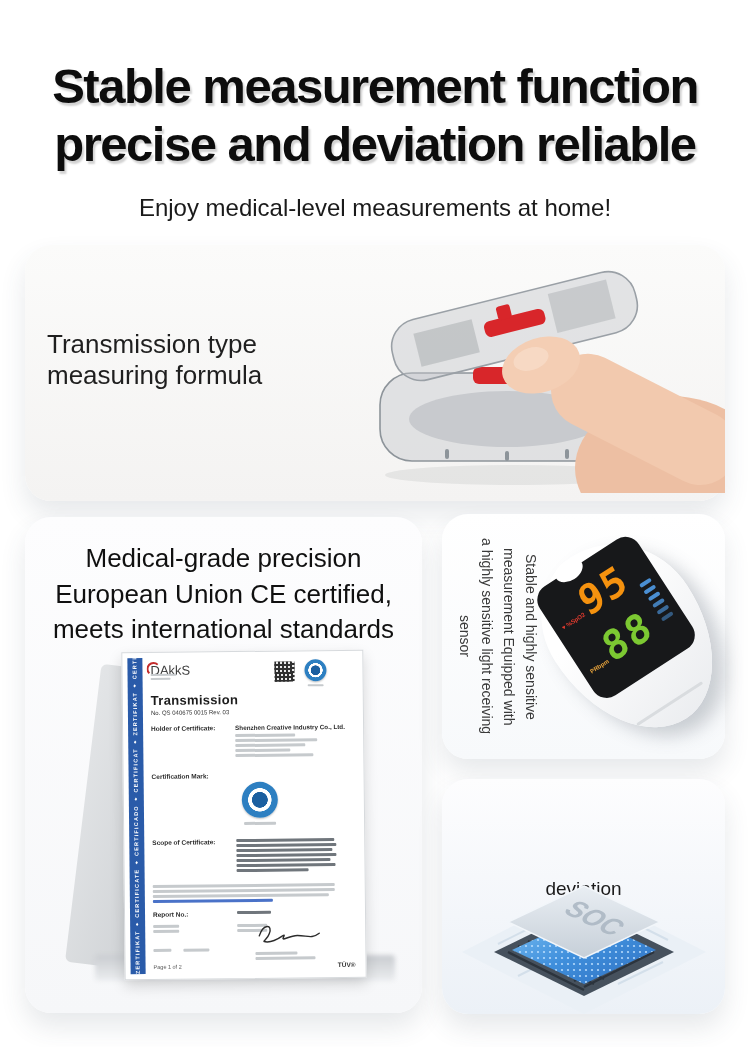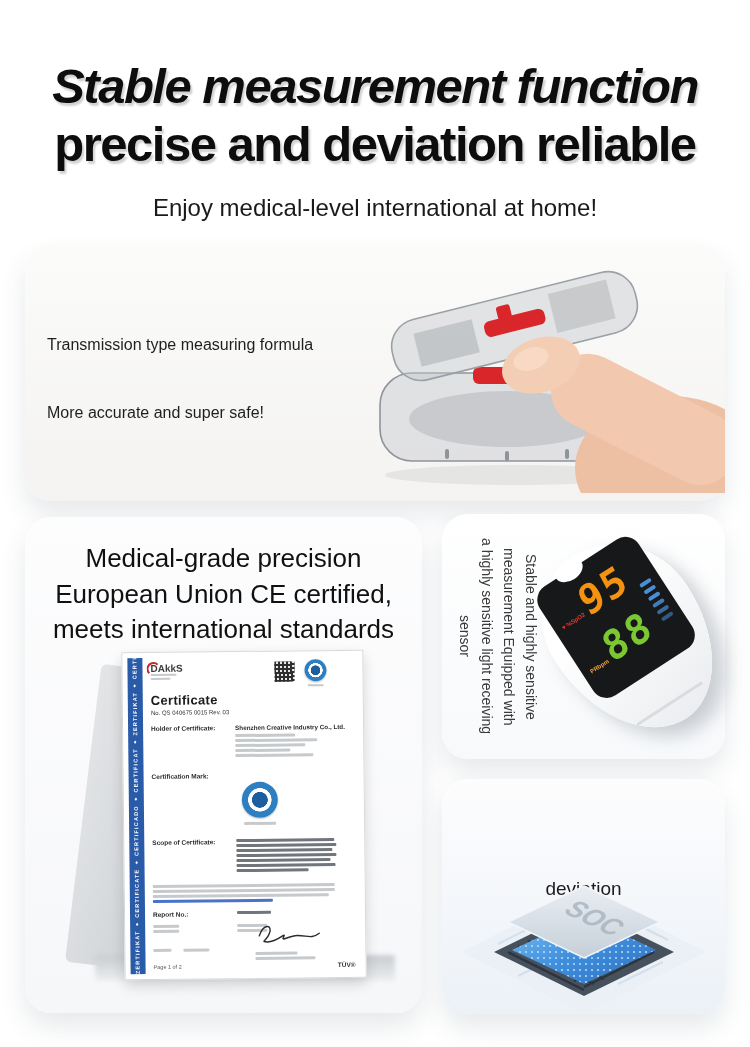--- a/index.html
+++ b/index.html
@@ -9,38 +9,38 @@
     font-family:"Liberation Sans","DejaVu Sans",sans-serif;
     -webkit-font-smoothing:antialiased;
   }
   
   .title{
     position:absolute;left:0;width:750px;text-align:center;
     font-weight:bold;font-size:49px;letter-spacing:-1.5px;color:#0d0d0d;
     text-shadow:2px 3px 2px rgba(0,0,0,0.18);
     white-space:nowrap;
   }
-  .title.l1{top:58px;font-style:italic;}
+  .title.l1{top:58px;}
   .title.l2{top:116px;}
   .subtitle{
     position:absolute;top:194px;left:0;width:750px;text-align:center;
     font-size:24px;color:#1a1a1a;
   }
   
   .card{
     position:absolute;border-radius:26px;
     box-shadow:0 14px 26px rgba(60,70,90,0.12);
   }
   
   #card-transmission{
     left:25px;top:245px;width:700px;height:256px;
     background:linear-gradient(180deg,#fbfbfa 0%,#f4f3f2 100%);
   }
   #card-transmission .txt{
-    position:absolute;left:22px;color:#1f1f1f;font-size:16px;line-height:31px;
+    position:absolute;left:22px;color:#1f1f1f;font-size:26px;line-height:31px;
   }
   #card-transmission .txt.t1{top:84px;width:290px;}
   #card-transmission .txt.t2{top:152px;width:320px;}
   #card-transmission svg{position:absolute;right:0;top:8px;}
   
   #card-cert{
     left:25px;top:517px;width:397px;height:496px;
     background:linear-gradient(180deg,#fdfdfe 0%,#f6f7f9 100%);
   }
   #card-cert .h1{
@@ -75,21 +75,21 @@
   }
   .cert-strip span{
     display:block;writing-mode:vertical-rl;transform:rotate(180deg);
     font-size:5.5px;letter-spacing:1.2px;color:#ffffff;font-weight:bold;
     height:316px;width:15px;text-align:center;line-height:15px;white-space:nowrap;
   }
   .cert-sheet .lbl{position:absolute;font-size:6.5px;font-weight:bold;color:#2b2b2b;}
   .cert-sheet .bar{position:absolute;background:#c6cacd;border-radius:1px;}
   .cert-sheet .bar.dark{background:#70767c;}
   .cert-sheet .bar.blue{background:#4a72c8;}
-  .dakks{position:absolute;left:28px;top:10px;font-size:10px;font-weight:bold;color:#3c3c3c;}
+  .dakks{position:absolute;left:28px;top:10px;font-size:13px;font-weight:normal;color:#3c3c3c;}
   .dakks-arc{
     position:absolute;left:24px;top:9px;width:10px;height:10px;border-radius:50%;
     border:2px solid transparent;border-left-color:#c22c2c;border-top-color:#c22c2c;
   }
   .qr{
     position:absolute;left:152px;top:10px;width:20px;height:20px;
     background:
       repeating-linear-gradient(0deg,#2e2e2e 0 2px,transparent 2px 4px),
       repeating-linear-gradient(90deg,#2e2e2e 0 2px,#e8e8e8 2px 4px);
   }
@@ -152,25 +152,24 @@
     position:absolute;top:13px;left:0;width:100%;text-align:center;
     font-size:19px;line-height:27.5px;color:#1b1b1b;
   }
   #card-soc svg{position:absolute;left:50%;transform:translateX(-50%);bottom:0px;}
 </style>
 </head>
 <body>
 
 <div class="title l1">Stable measurement function</div>
 <div class="title l2">precise and deviation reliable</div>
-<div class="subtitle">Enjoy medical-level international at home!</div>
+<div class="subtitle">Enjoy medical-level measurements at home!</div>
 
 <div class="card" id="card-transmission">
   <div class="txt t1">Transmission type measuring formula</div>
-  <div class="txt t2">More accurate and super safe!</div>
   <svg width="400" height="240" viewBox="0 0 400 240">
 
     <ellipse cx="190" cy="222" rx="130" ry="10" fill="rgba(90,95,100,0.10)"></ellipse>
 
     <g>
       <rect x="55" y="120" width="255" height="88" rx="32" fill="rgba(205,207,211,0.55)" stroke="#8d949a" stroke-width="1.6"></rect>
       <ellipse cx="182" cy="166" rx="98" ry="28" fill="#c8cace"></ellipse>
       <rect x="148" y="114" width="72" height="17" rx="6" fill="#d8262a"></rect>
       <rect x="120" y="196" width="4" height="10" rx="2" fill="#8d949a"></rect>
       <rect x="180" y="198" width="4" height="10" rx="2" fill="#8d949a"></rect>
@@ -209,21 +208,21 @@
       <span>ZERTIFIKAT ♦ CERTIFICATE ♦ CERTIFICADO ♦ CERTIFICAT ♦ ZERTIFIKAT ♦ CERTIFICATE</span>
     </div>
     <div class="dakks-arc"></div>
     <div class="dakks">DAkkS</div>
     <div class="bar" style="left:28px;top:21px;width:26px;height:2px;"></div>
     <div class="bar" style="left:28px;top:25px;width:20px;height:2px;"></div>
     <div class="qr"></div>
     <div class="tuv-circle" style="left:182px;top:8px;width:22px;height:22px;"></div>
     <div class="bar" style="left:185px;top:33px;width:16px;height:2px;"></div>
 
-    <div class="cert-title">Certificate</div>
+    <div class="cert-title">Transmission</div>
     <div class="cert-no">No. QS 040675 0015 Rev. 03</div>
 
     <div class="lbl" style="left:28px;top:72px;">Holder of Certificate:</div>
     <div class="holder-val">Shenzhen Creative Industry Co., Ltd.</div>
     <div class="bar" style="left:112px;top:82px;width:60px;height:2.5px;"></div>
     <div class="bar" style="left:112px;top:87px;width:82px;height:2.5px;"></div>
     <div class="bar" style="left:112px;top:92px;width:70px;height:2.5px;"></div>
     <div class="bar" style="left:112px;top:97px;width:55px;height:2.5px;"></div>
     <div class="bar" style="left:112px;top:102px;width:78px;height:2.5px;"></div>
 

